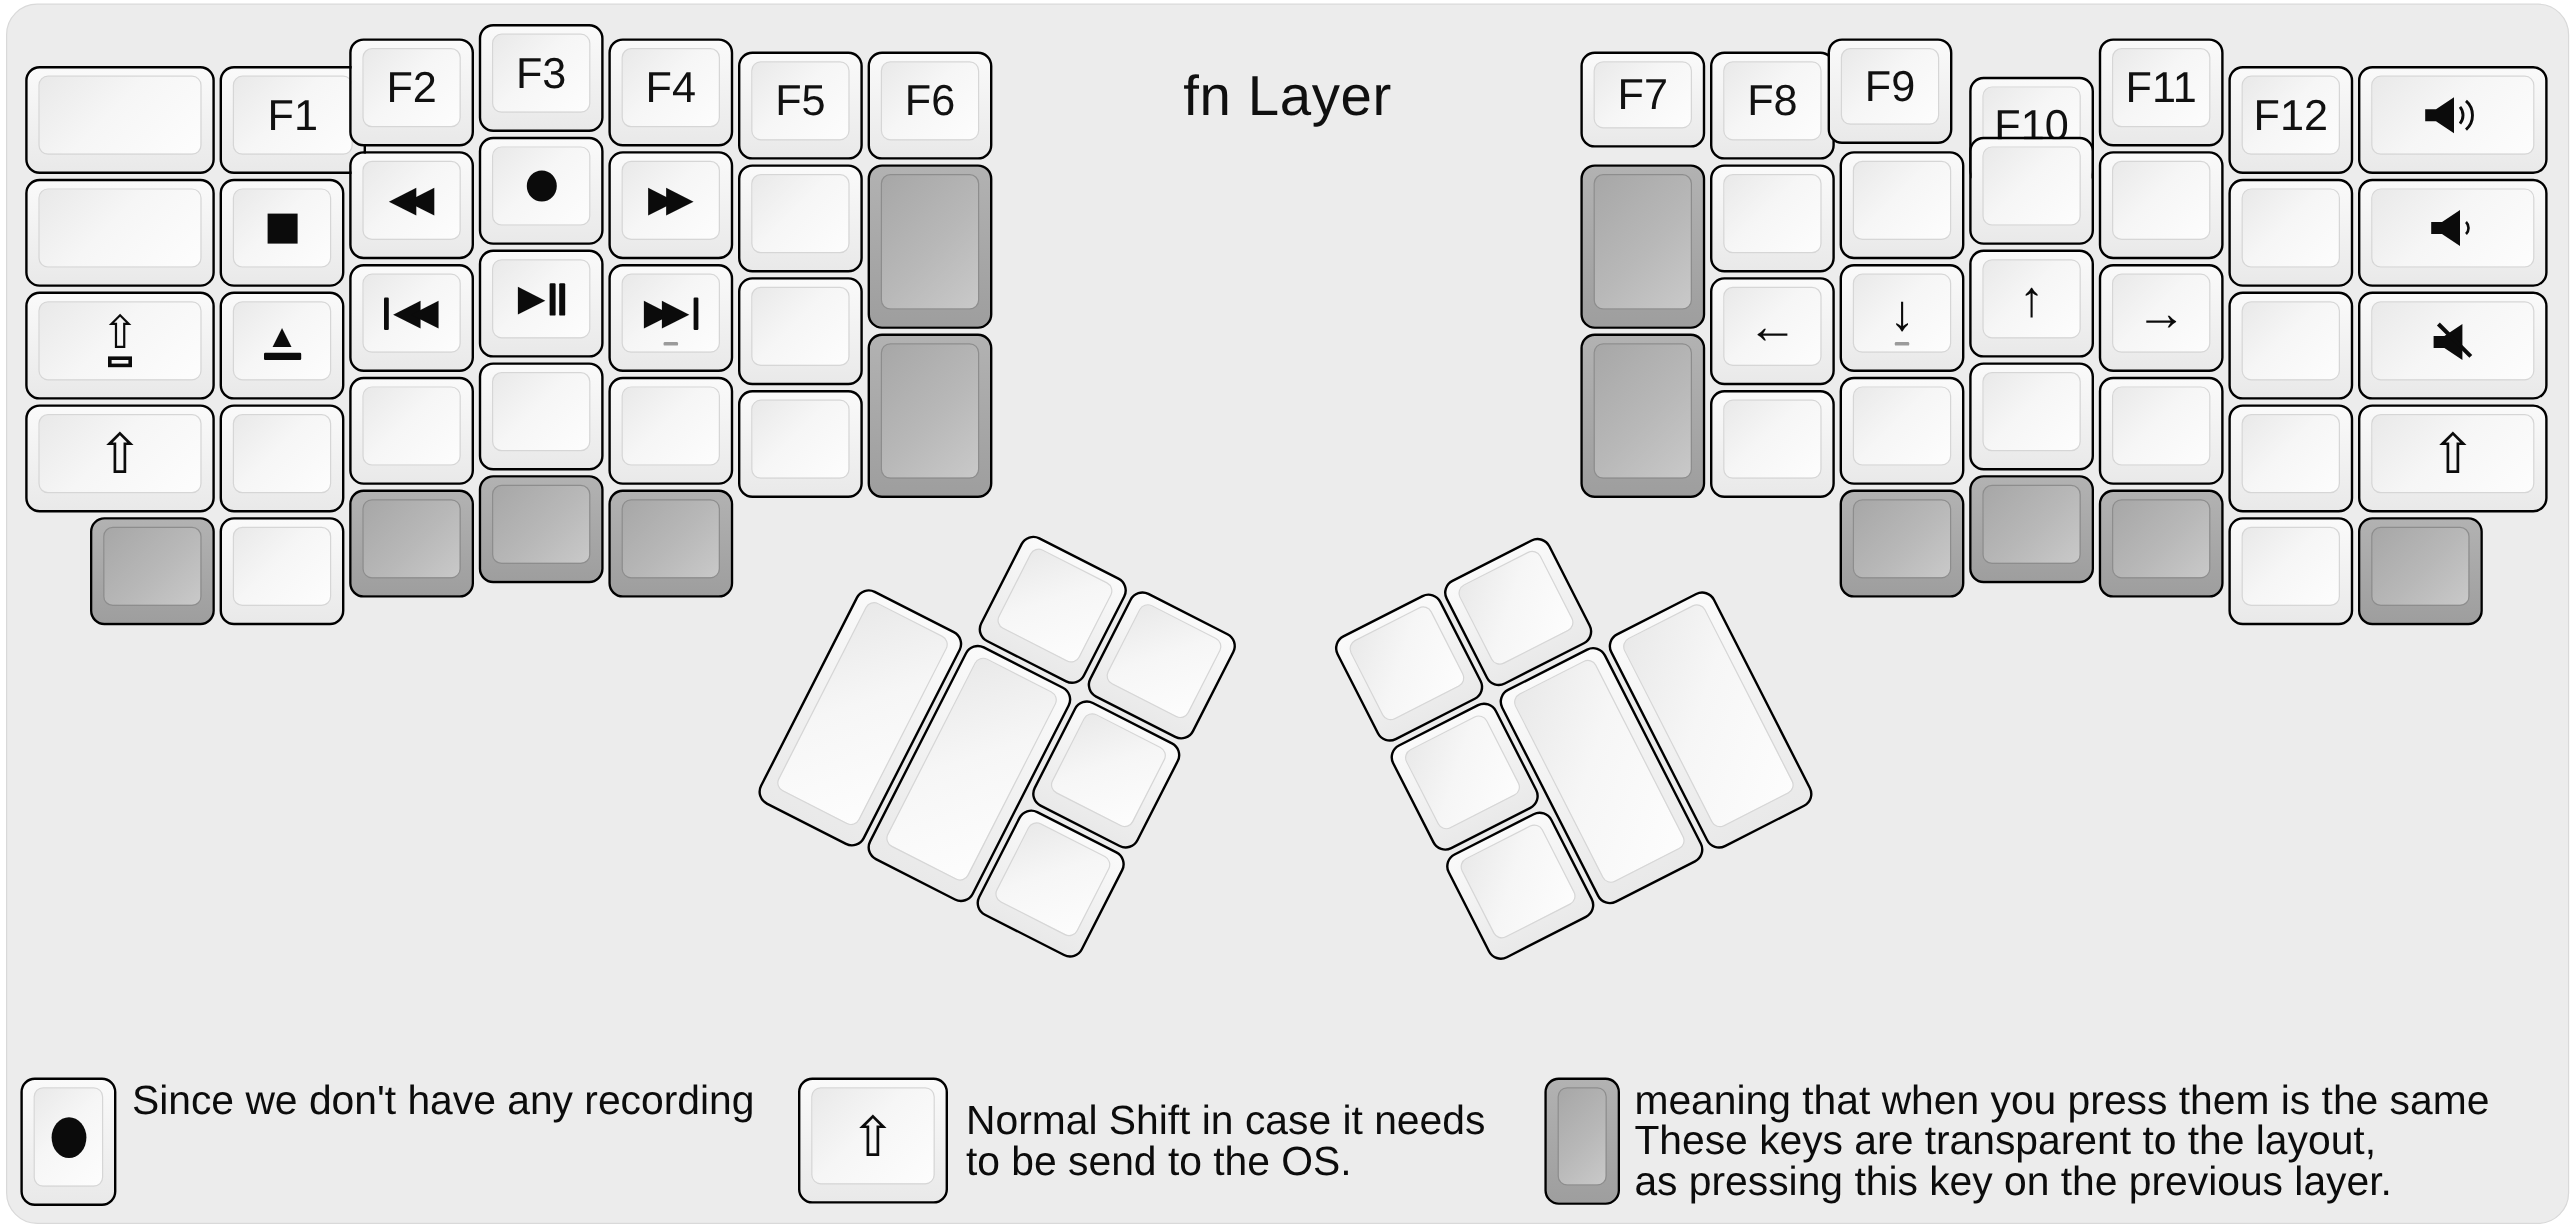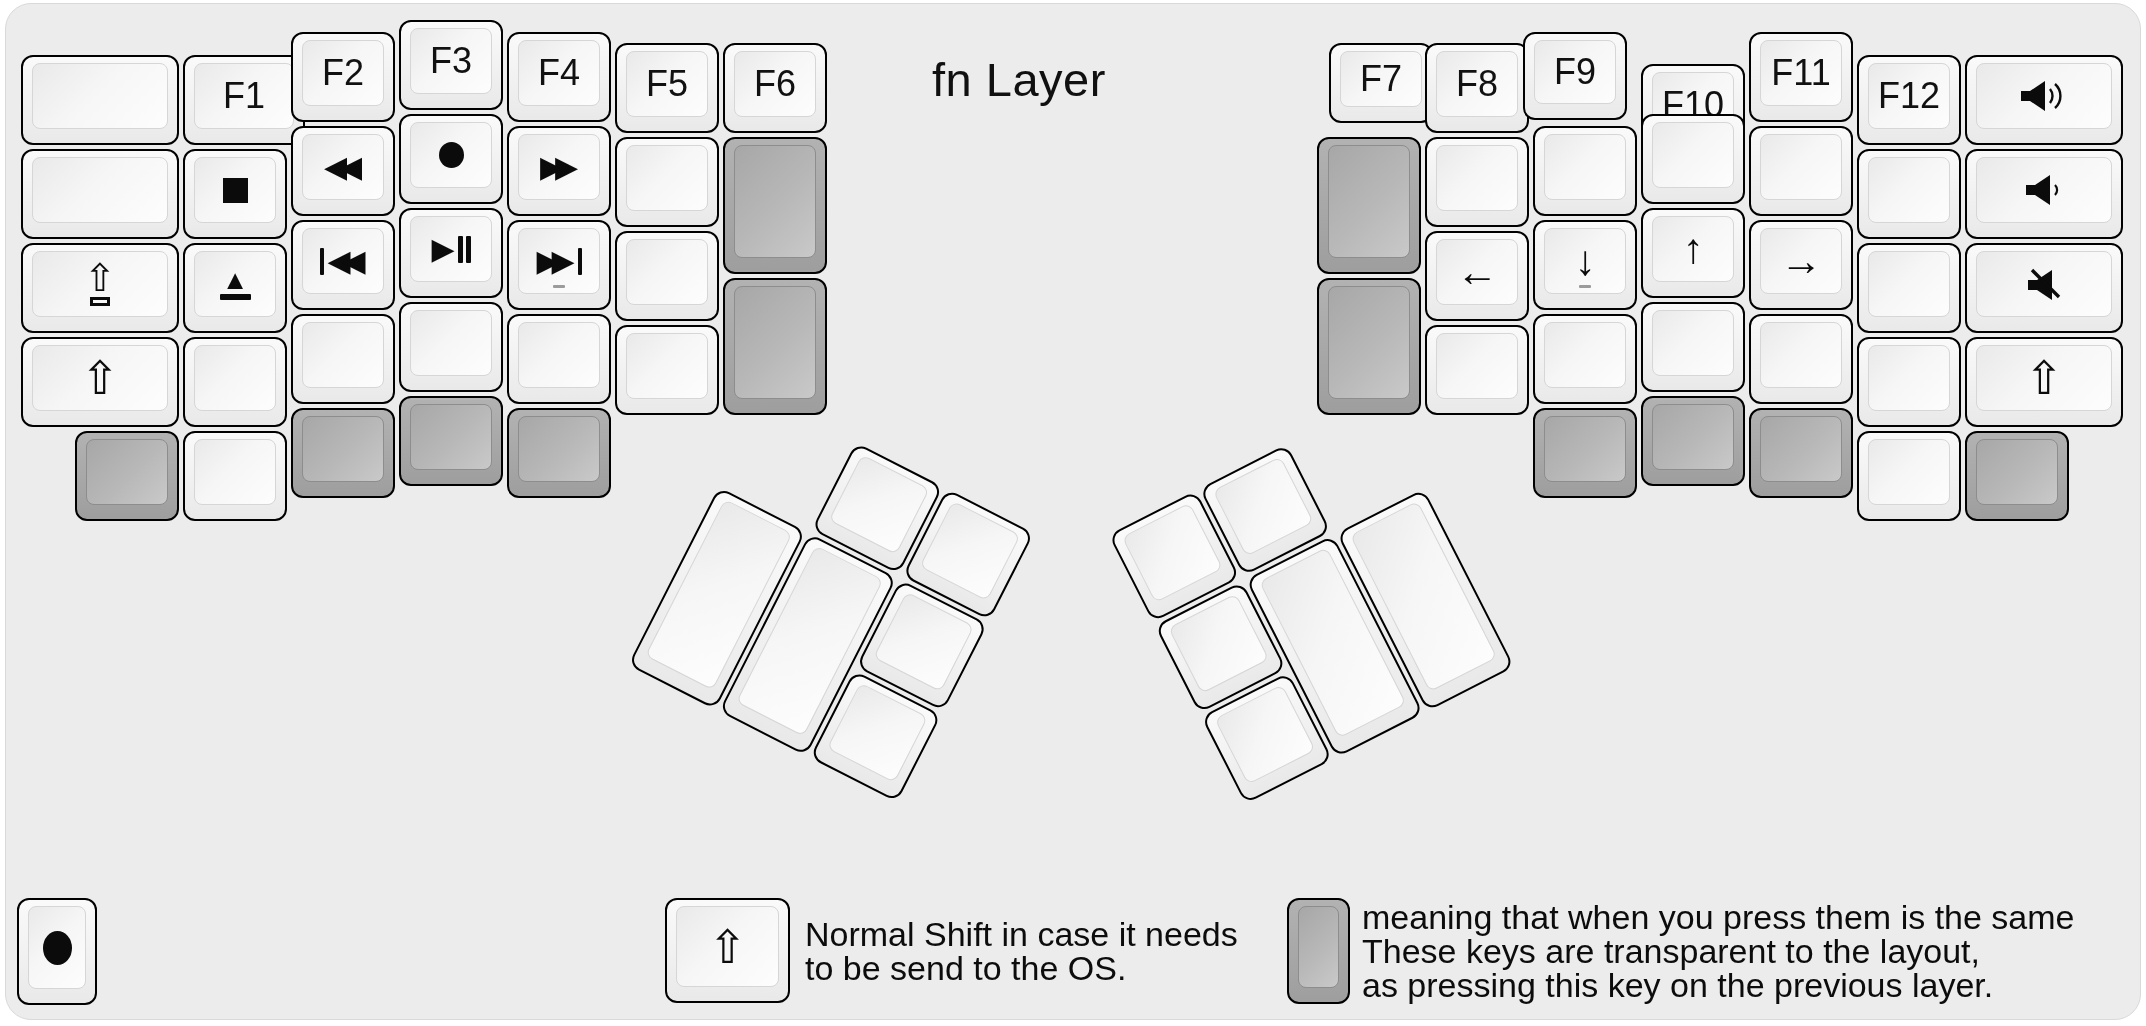--- a/index.html
+++ b/index.html
@@ -1,20 +1,20 @@
 <!DOCTYPE html>
 <html><head>
 <meta charset="utf-8">
 <style>
   html,body{margin:0;padding:0;background:#ffffff;}
   .stage{position:relative;width:2146px;height:1026px;background:#ffffff;overflow:hidden;
          font-family:"Liberation Sans", sans-serif;}
   .frame{position:absolute;left:5px;top:3px;right:5px;bottom:6px;background:#ececec;
          border:1px solid #d9d9d9;border-radius:26px;}
-  .title{position:absolute;left:932px;top:52px;width:282px;
+  .title{position:absolute;left:932px;top:52px;width:282px;text-align:center;
          font-size:47px;color:#101010;letter-spacing:0.5px;}
   
   .key{position:absolute;box-sizing:border-box;border:2px solid #000;border-radius:12px;
        background:linear-gradient(180deg,#fafafa 0%,#e9e9e9 100%);}
   .key .keytop{position:absolute;left:9px;right:9px;top:6px;bottom:14px;
        border:1px solid #d6d6d6;border-radius:8px;
        background:linear-gradient(135deg,#e9e9e9 0%,#f6f6f6 45%,#fdfdfd 100%);
        display:flex;align-items:center;justify-content:center;}
   .key.gray{background:linear-gradient(180deg,#b2b2b2 0%,#9e9e9e 100%);}
   .key.gray .keytop{border-color:#8d8d8d;
@@ -187,21 +187,21 @@
       </div>
       <div class="key gray" style="left: 291px; top: 408px; width: 104px; height: 90px;">
         <div class="keytop"></div>
       </div>
       <div class="key gray" style="left: 399px; top: 396px; width: 104px; height: 90px;">
         <div class="keytop"></div>
       </div>
       <div class="key gray" style="left: 507px; top: 408px; width: 104px; height: 90px;">
         <div class="keytop"></div>
       </div>
-      <div class="key white" style="left: 1317px; top: 43px; width: 104px; height: 80px; margin-left: 12px;">
+      <div class="key white" style="left: 1317px; top: 43px; width: 104px; height: 80px;">
         <div class="keytop">
           <span class="klabel">F7</span>
         </div>
       </div>
       <div class="key gray" style="left: 1317px; top: 137px; width: 104px; height: 137px;">
         <div class="keytop"></div>
       </div>
       <div class="key gray" style="left: 1317px; top: 278px; width: 104px; height: 137px;">
         <div class="keytop"></div>
       </div>
@@ -372,20 +372,21 @@
         </div>
       </div>
     </div>
   <div id="legend-layer">
       <div class="key white legend-key" style="left: 17px; top: 898px; width: 80px; height: 107px;">
         <div class="keytop">
           <span class="i-record"></span>
         </div>
       </div>
       <div class="legend-text" style="left: 110px; top: 900px;">
+        <div>Since we don't have any recording</div>
       </div>
       <div class="key white legend-key" style="left: 665px; top: 898px; width: 125px; height: 105px;">
         <div class="keytop">
           <span class="g-shift">⇧</span>
         </div>
       </div>
       <div class="legend-text" style="left: 805px; top: 917px;">
         <div>Normal Shift in case it needs</div>
         <div>to be send to the OS.</div>
       </div>

